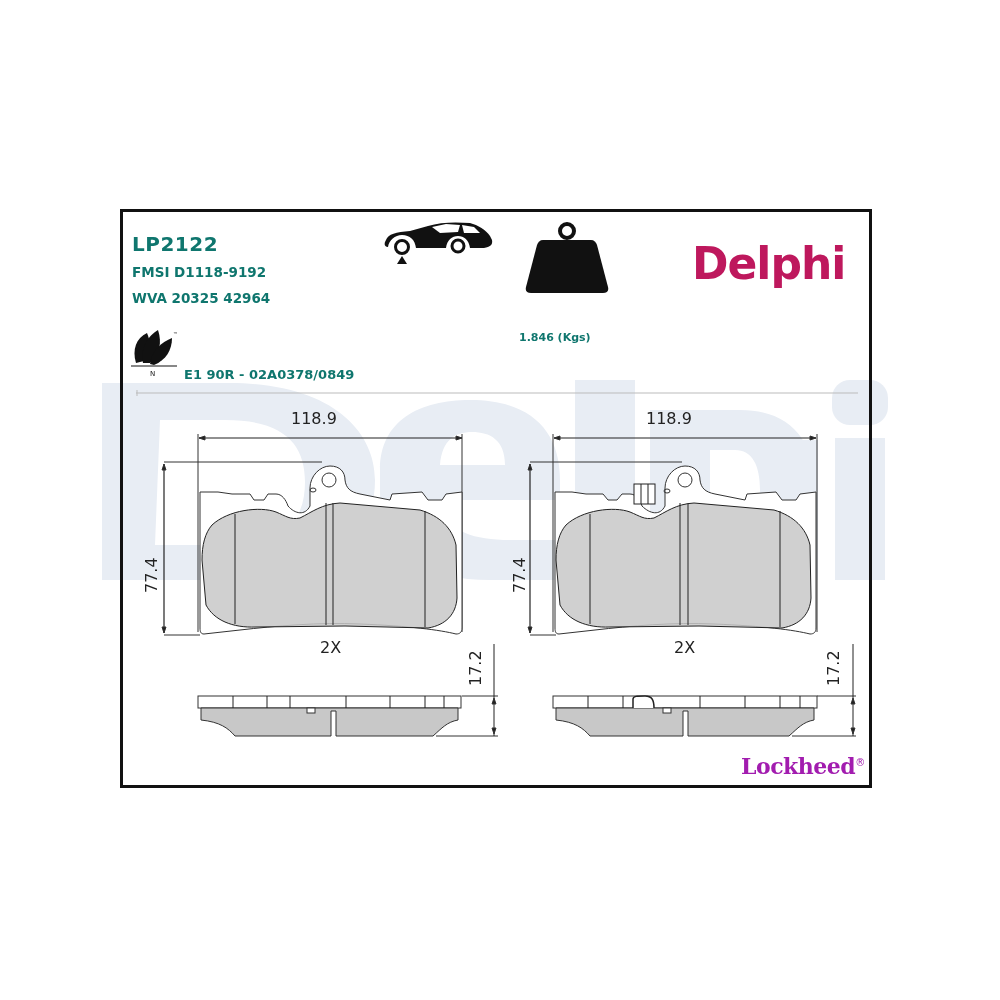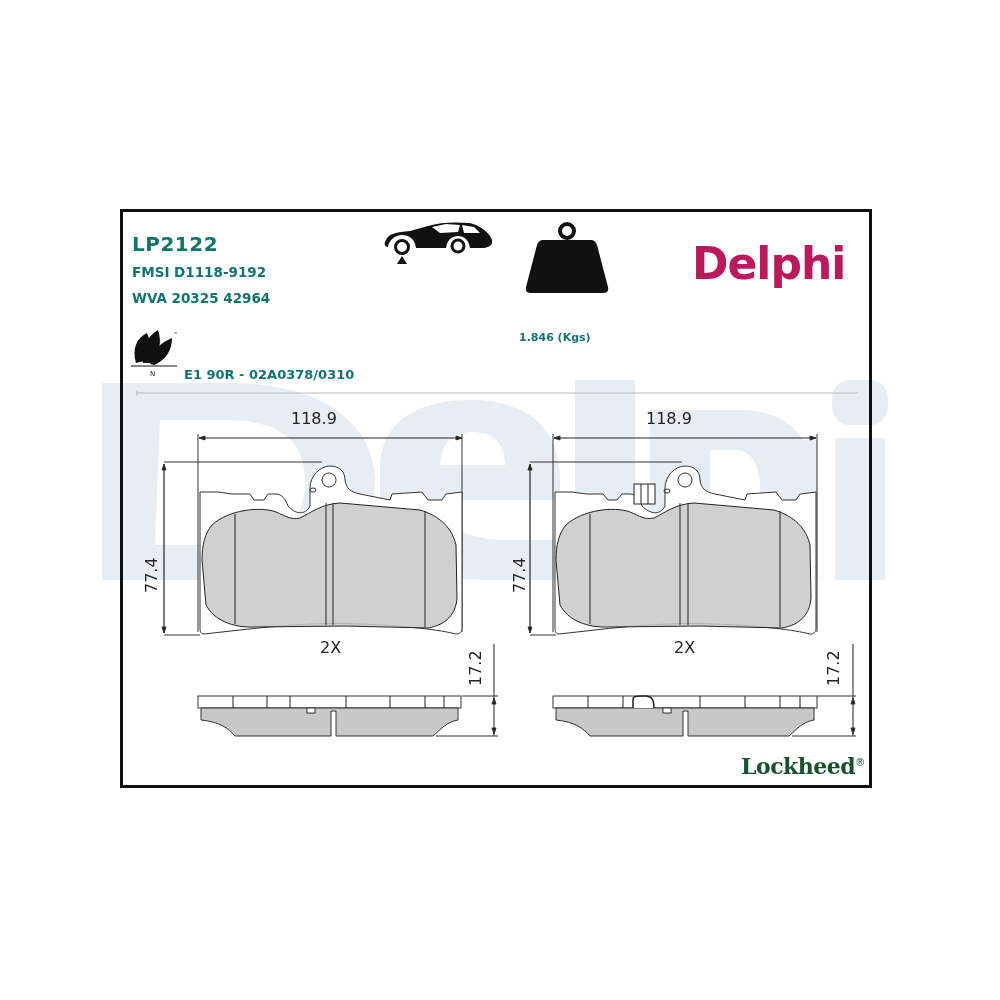--- a/index.html
+++ b/index.html
@@ -6,21 +6,21 @@
     body { width:1000px; height:1000px; position:relative; overflow:hidden; font-family:"DejaVu Sans", sans-serif; }
     .frame { position:absolute; left:120px; top:209px; width:752px; height:579px; border:3px solid #111; box-sizing:border-box; background:transparent; }
     .watermark { position:absolute; left:0; top:0; width:1000px; height:1000px; pointer-events:none; }
     .t { position:absolute; color:#0f766e; font-weight:bold; white-space:nowrap; }
     .part { left:132px; top:232px; font-size:20px; letter-spacing:0.5px; }
     .fmsi { left:132px; top:264px; font-size:13.5px; }
     .wva { left:132px; top:290px; font-size:13.5px; }
     .weight { left:519px; top:299px; font-size:11px;margin-top:32px; }
     .approval { left:184px; top:367px; font-size:13px; }
     .brand { position:absolute; left:692px; top:238px; font-size:44px; font-weight:bold; color:#be185d; font-family:"DejaVu Sans", sans-serif; letter-spacing:-1px; }
-    .lockheed { position:absolute; left:741px; top:753px; font-size:22px; font-weight:bold; color:#14532d; font-family:"DejaVu Serif", serif; letter-spacing:-0.5px; }
+    .lockheed { position:absolute; left:741px; top:753px; font-size:22px; font-weight:bold; color:#a21caf; font-family:"DejaVu Serif", serif; letter-spacing:-0.5px; }
     .lockheed sup { font-size:10px; font-family:"DejaVu Sans", sans-serif; font-weight:normal; }
     .dim { position:absolute; font-family:"DejaVu Sans", sans-serif; font-size:16px; color:#222; font-weight:normal; }
     .rot { transform:rotate(-90deg); transform-origin:left top; }
     svg { position:absolute; left:0; top:0; }
   </style>
 </head>
 <body>
 
 <svg class="watermark" width="1000" height="1000">
   <g fill="#e8edf4">
@@ -151,21 +151,21 @@
         <line x1="800" y1="696" x2="800" y2="708"></line>
       </g>
     <line x1="817" y1="696" x2="856" y2="696"></line>
     <line x1="792" y1="736" x2="856" y2="736"></line>
     <line x1="853" y1="644" x2="853" y2="736" stroke="#222"></line>
     <path d="M853 698 l-2 6 h4 Z M853 734 l-2 -6 h4 Z" fill="#222"></path>
   </g>
 </svg>
 
 <div class="t weight">1.846 (Kgs)</div>
-<div class="t approval">E1 90R - 02A0378/0310</div>
+<div class="t approval">E1 90R - 02A0378/0849</div>
 
 <div class="brand">Delphi</div>
 <div class="lockheed"><span>Lockheed</span><sup>®</sup></div>
 
 <div class="dim" style="left:291px; top:409px;">118.9</div>
 <div class="dim rot" style="left:142px; top:593px;">77.4</div>
 <div class="dim" style="left:320px; top:638px;">2X</div>
 <div class="dim rot" style="left:466px; top:686px;">17.2</div>
 
 <div class="dim" style="left:646px; top:409px;">118.9</div>

